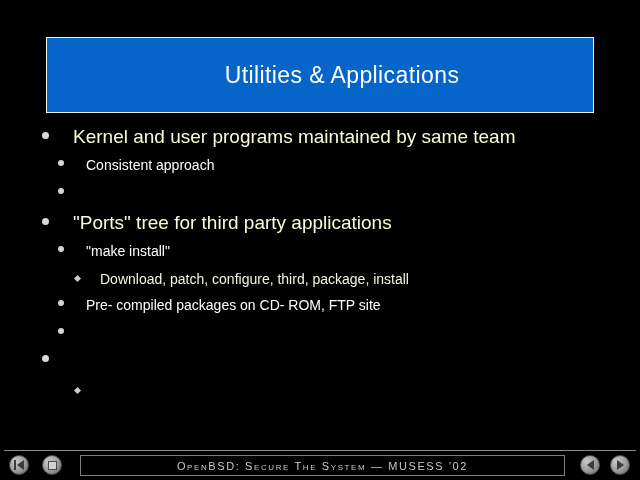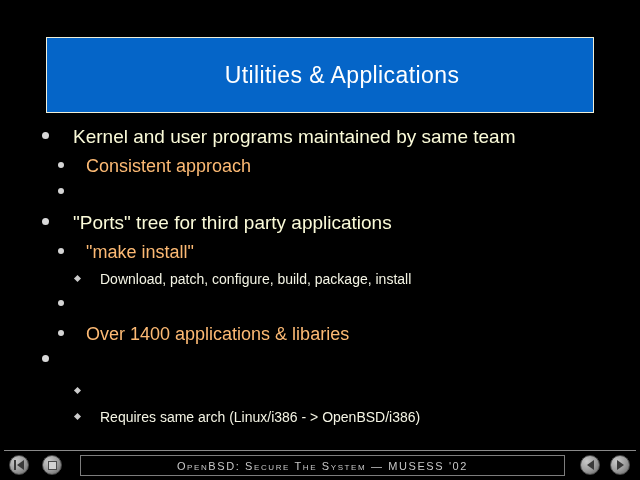--- a/index.html
+++ b/index.html
@@ -92,22 +92,22 @@
   }
   .lvl2 .dot {
     display: inline-block;
     width: 6px; height: 6px;
     border-radius: 50%;
     background: #d4d4d4;
     position: relative;
     top: -4px;
   }
   .lvl2 .bullet-label {
-    font-size: 18px;
-    color: #fdba74;
+    font-size: 14px;
+    color: #ffffff;
   }
 
   
   .lvl3 { height: 26px; }
   .lvl3 .bullet-marker {
     width: 25px;
     margin-left: 75px;
   }
   .lvl3 .diamond {
     display: inline-block;
@@ -232,38 +232,34 @@
       <div class="bullet-row lvl1">
         <span class="bullet-marker"><span class="dot"></span></span>
         <span class="bullet-label">"Ports" tree for third party applications</span>
       </div>
       <div class="bullet-row lvl2">
         <span class="bullet-marker"><span class="dot"></span></span>
         <span class="bullet-label">"make install"</span>
       </div>
       <div class="bullet-row lvl3">
         <span class="bullet-marker"><span class="diamond"></span></span>
-        <span class="bullet-label">Download, patch, configure, build, package, install</span>
-      </div>
-      <div class="bullet-row lvl2">
-        <span class="bullet-marker"><span class="dot"></span></span>
-      </div>
-      <div class="bullet-row lvl2">
-        <span class="bullet-marker"><span class="dot"></span></span>
-        <span class="bullet-label">Over 1400 applications &amp; libaries</span>
+        <span class="bullet-label">Download, patch, configure, third, package, install</span>
+      </div>
+      <div class="bullet-row lvl2">
+        <span class="bullet-marker"><span class="dot"></span></span>
+        <span class="bullet-label">Pre- compiled packages on CD- ROM, FTP site</span>
+      </div>
+      <div class="bullet-row lvl2">
+        <span class="bullet-marker"><span class="dot"></span></span>
       </div>
       <div class="bullet-row lvl1">
         <span class="bullet-marker"><span class="dot"></span></span>
       </div>
       <div class="bullet-row lvl3">
         <span class="bullet-marker"><span class="diamond"></span></span>
-      </div>
-      <div class="bullet-row lvl3">
-        <span class="bullet-marker"><span class="diamond"></span></span>
-        <span class="bullet-label">Requires same arch (Linux/i386 - &gt; OpenBSD/i386)</span>
       </div>
     </div>
 
   <div id="footer-rule"></div>
 
   <div id="footer">
 
     <div class="nav-btn" id="btn-first">
       <span class="glyph-first">
         <span class="bar"></span>

